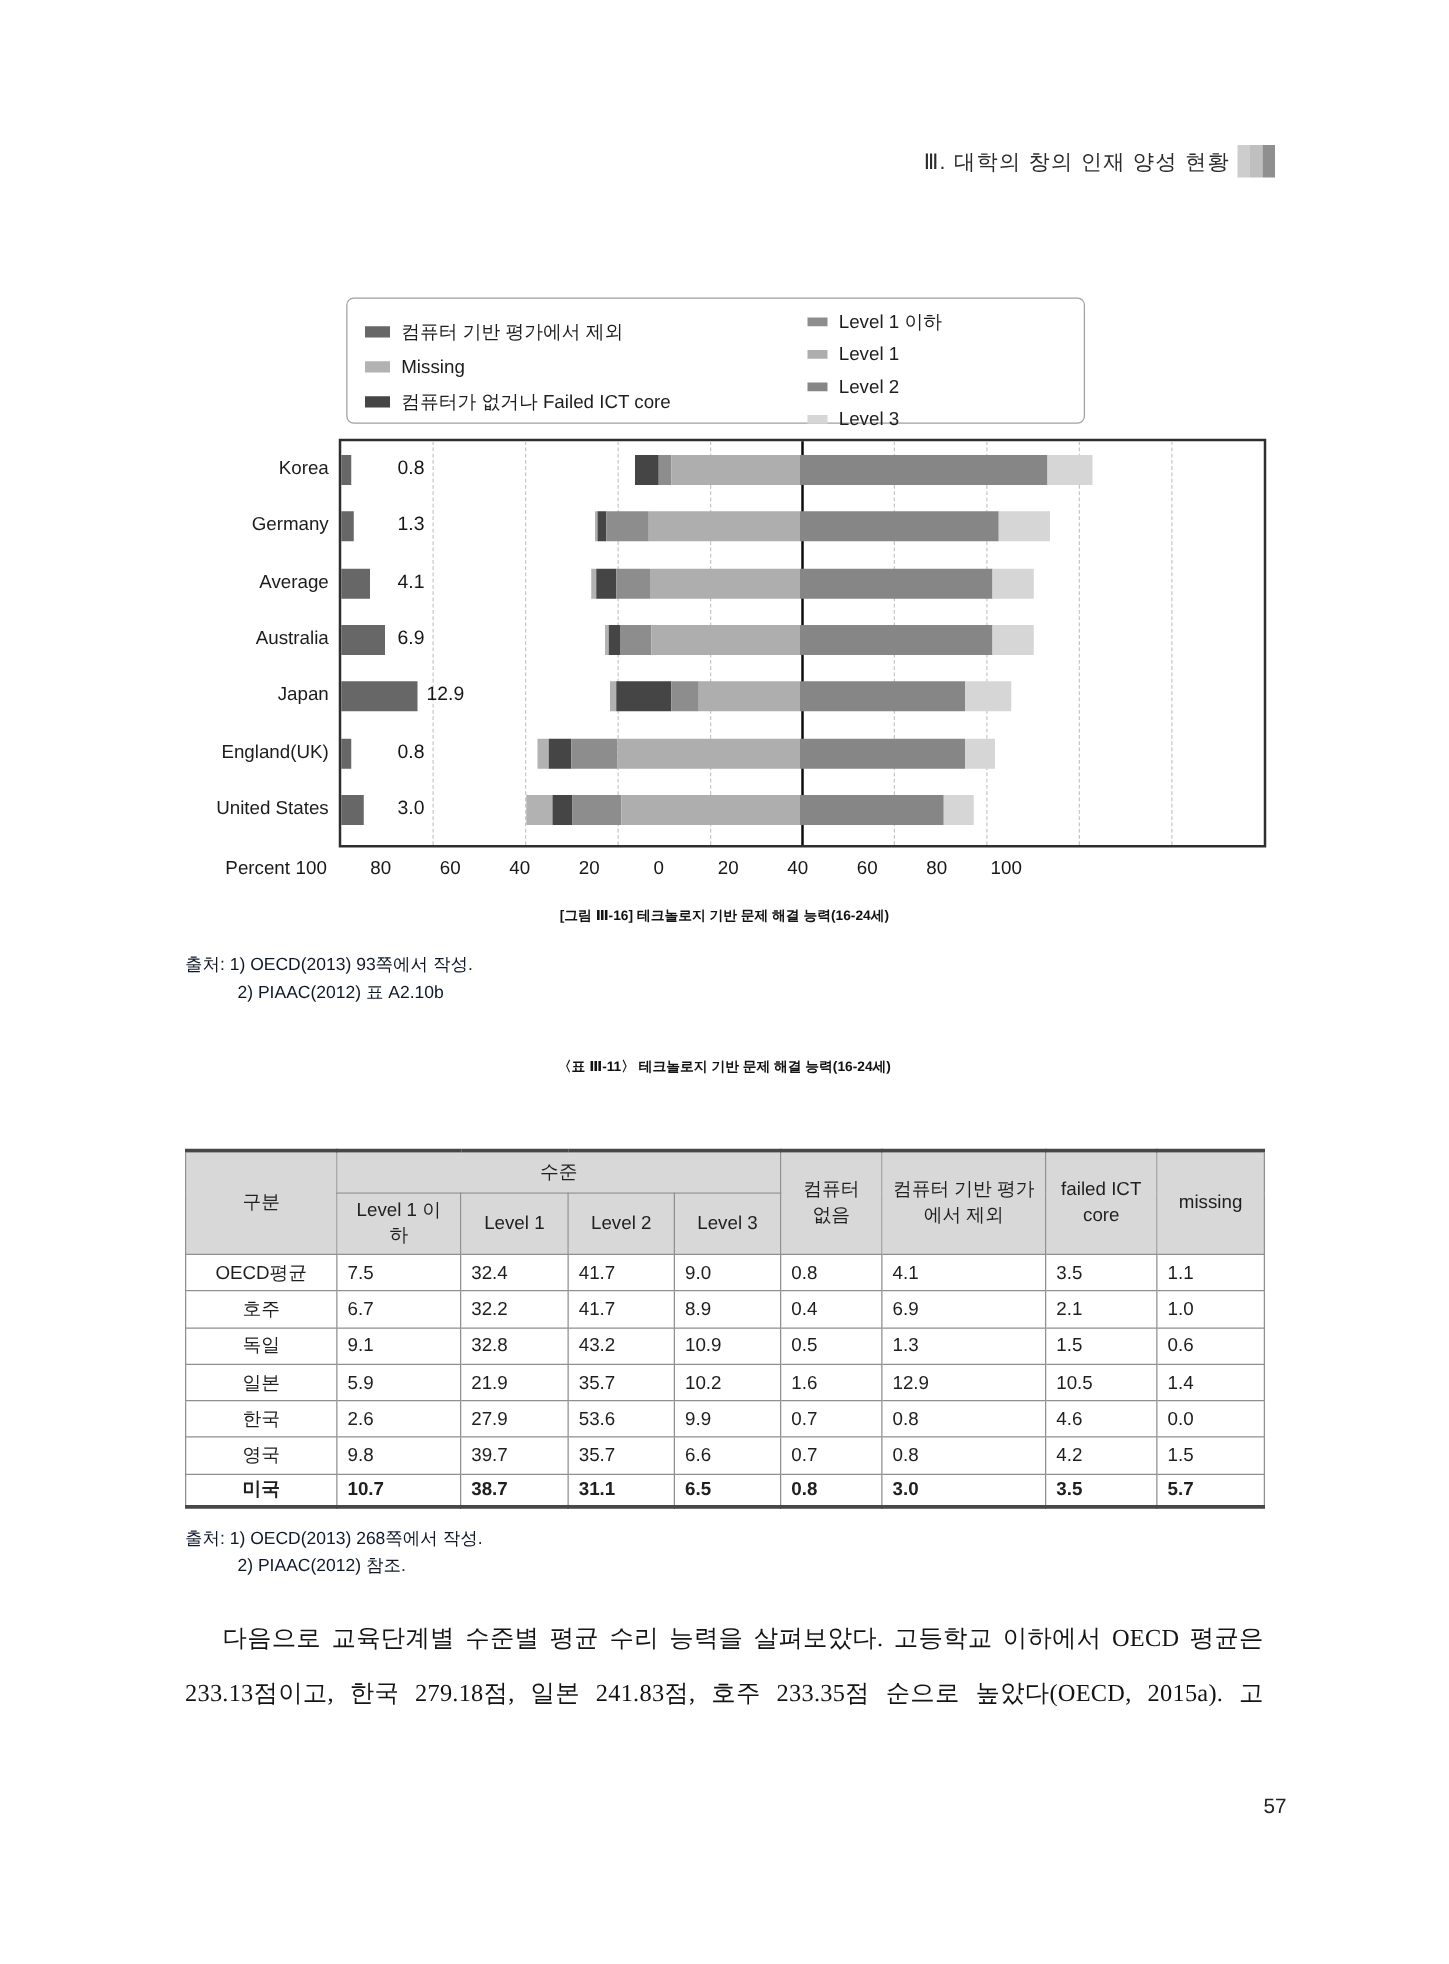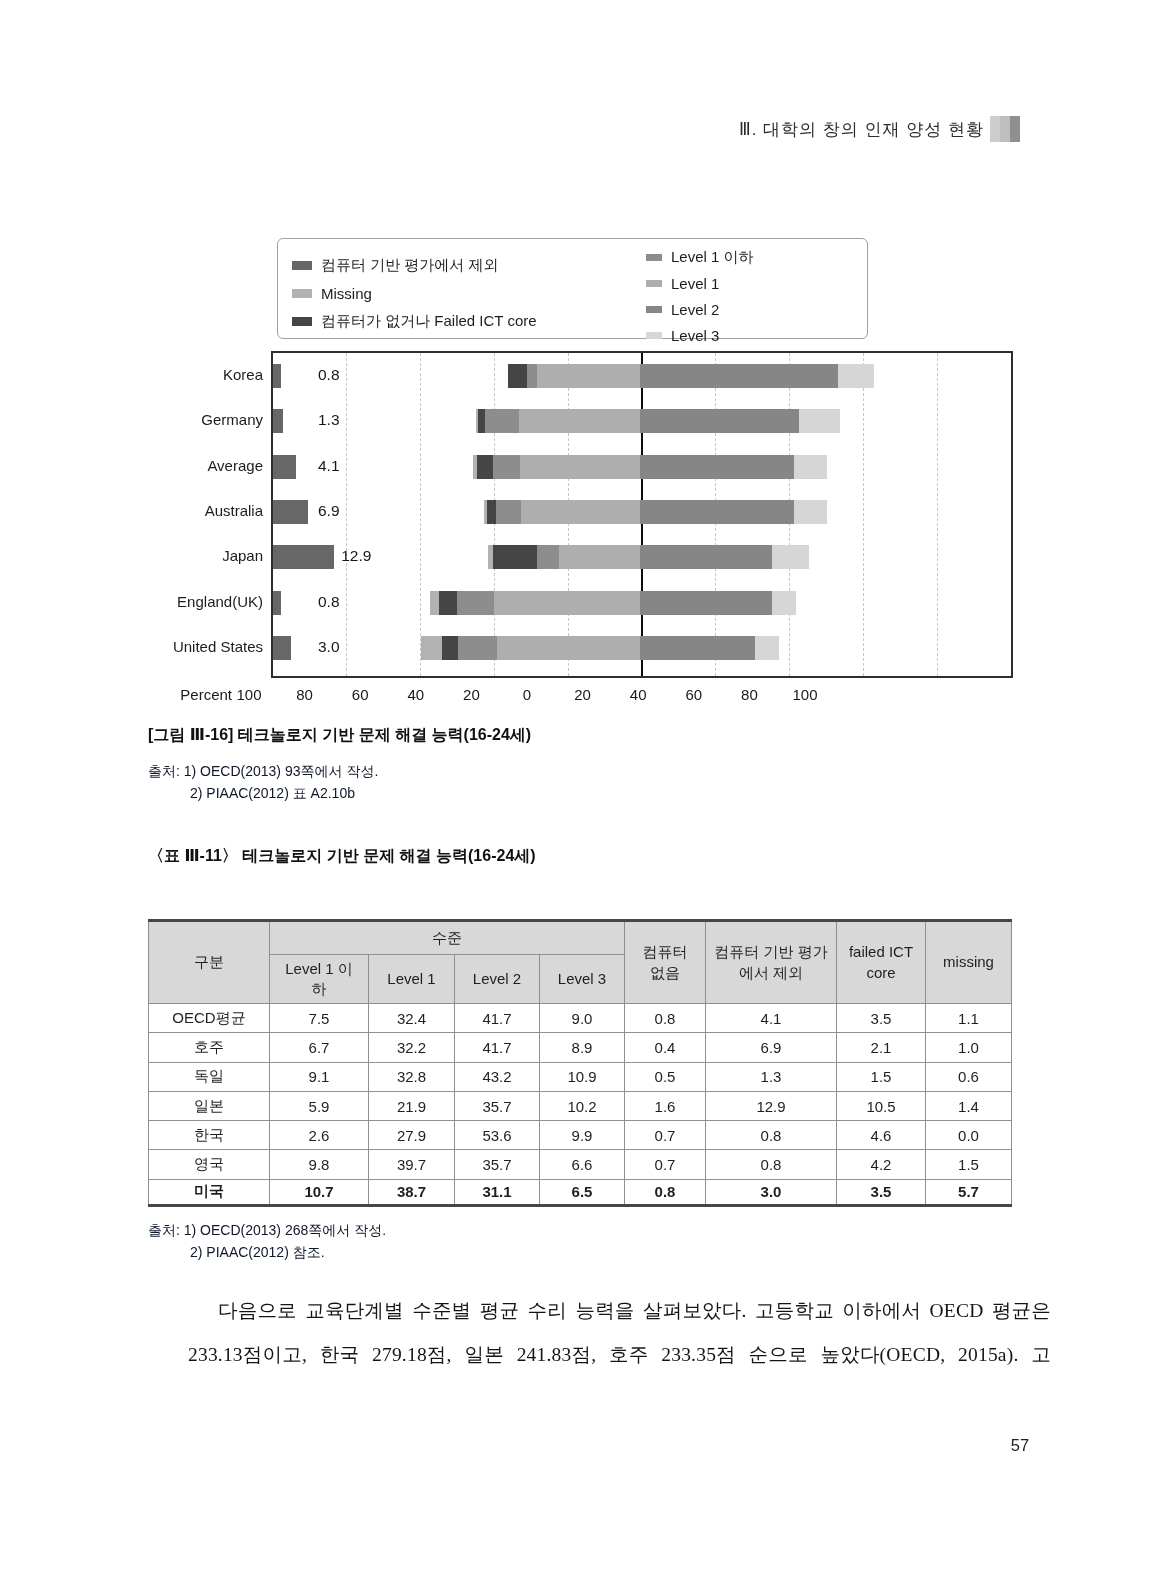--- a/index.html
+++ b/index.html
@@ -17,35 +17,35 @@
   
   #plot{left:271px;top:351px;width:738px;height:323px;border:2px solid #2e2e2e;background:#fff;}
   .grid{position:absolute;top:0;bottom:0;width:0;border-left:1px dashed #c7c7c7;}
   #zeroline{position:absolute;top:0;bottom:0;width:2.2px;background:#0d0d0d;}
   .cty-label{position:absolute;font-size:15px;color:#1c1c1c;text-align:right;width:120px;white-space:nowrap;}
   .mini-bar,.seg{position:absolute;height:24px;}
   .val-label{position:absolute;font-size:15.5px;color:#161616;white-space:nowrap;}
   .ax-tick{position:absolute;font-size:15px;color:#191919;width:44px;text-align:center;}
   #ax-percent{position:absolute;font-size:15px;color:#191919;text-align:right;width:80px;}
   
-  .caption{left:148px;width:863px;font-size:16px;font-weight:bold;color:#111;white-space:nowrap;}
+  .caption{left:148px;width:863px;text-align:center;font-size:11px;font-weight:bold;color:#111;white-space:nowrap;}
   .src{font-size:14px;color:#0f172a;white-space:nowrap;}
   #unit-note{left:148px;width:863px;text-align:right;font-size:13px;color:#2e2e2e;}
   
   #tbl{left:148px;top:919px;width:863px;border-collapse:collapse;table-layout:fixed;
        border-top:3px solid #474747;border-bottom:3px solid #474747;font-size:15px;}
   #tbl th,#tbl td{border:1px solid #8f8f8f;padding:0 8px;overflow:hidden;}
   #tbl th{background:#d8d8d8;font-weight:normal;text-align:center;line-height:1.35;}
   #tbl td{background:#fff;}
-  #tbl td.t-num{text-align:center;}
+  #tbl td.t-num{text-align:left;}
   #tbl td.t-label{text-align:center;}
   
   .body-line{left:148px;width:863px;font-family:"Liberation Serif","DejaVu Serif",serif;
              font-size:19.5px;color:#141414;white-space:nowrap;letter-spacing:.2px;}
-  .jst{text-align:justify;text-align-last:justify;white-space:normal;margin-left:40px;}
+  .jst{text-align:justify;text-align-last:justify;white-space:normal;}
   #pageno{left:995px;top:1436px;width:50px;text-align:center;font-size:16.5px;color:#222;}
 </style>
 </head>
 <body>
 
 <div id="page">
 
   <div id="hdr" class="abs">
     <span>Ⅲ. 대학의 창의 인재 양성 현황</span>
     <span class="stripes" id="hdr-stripes">

